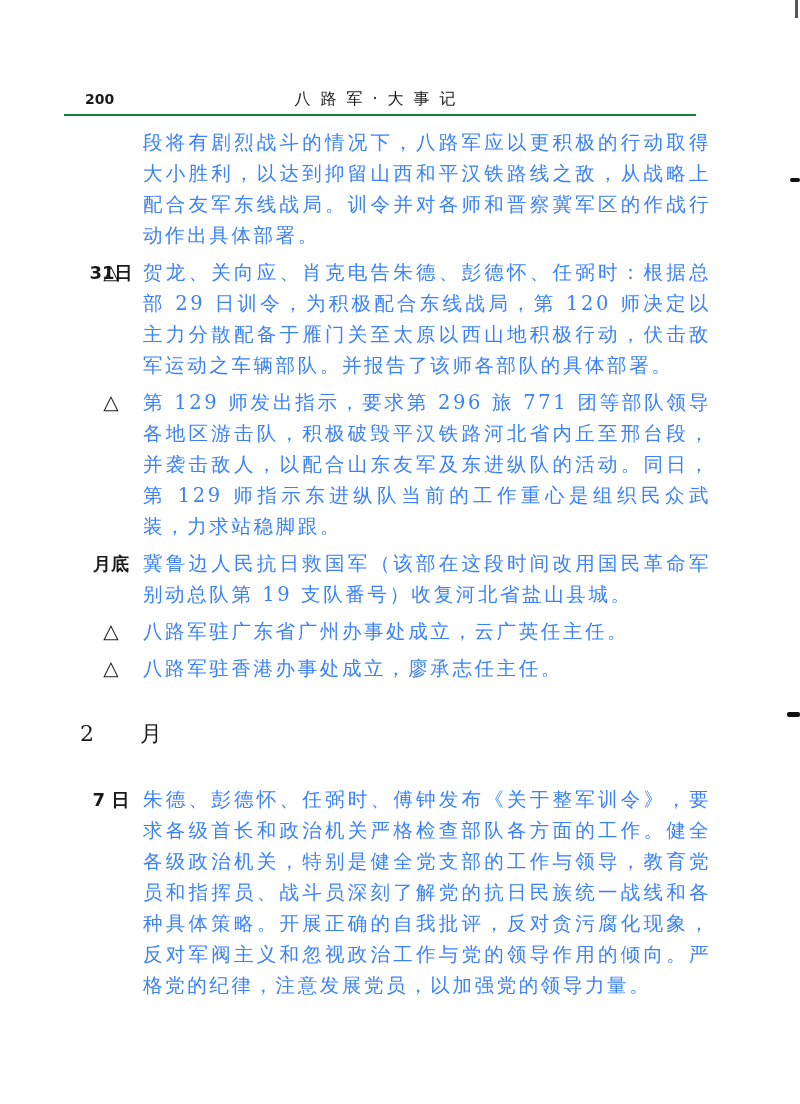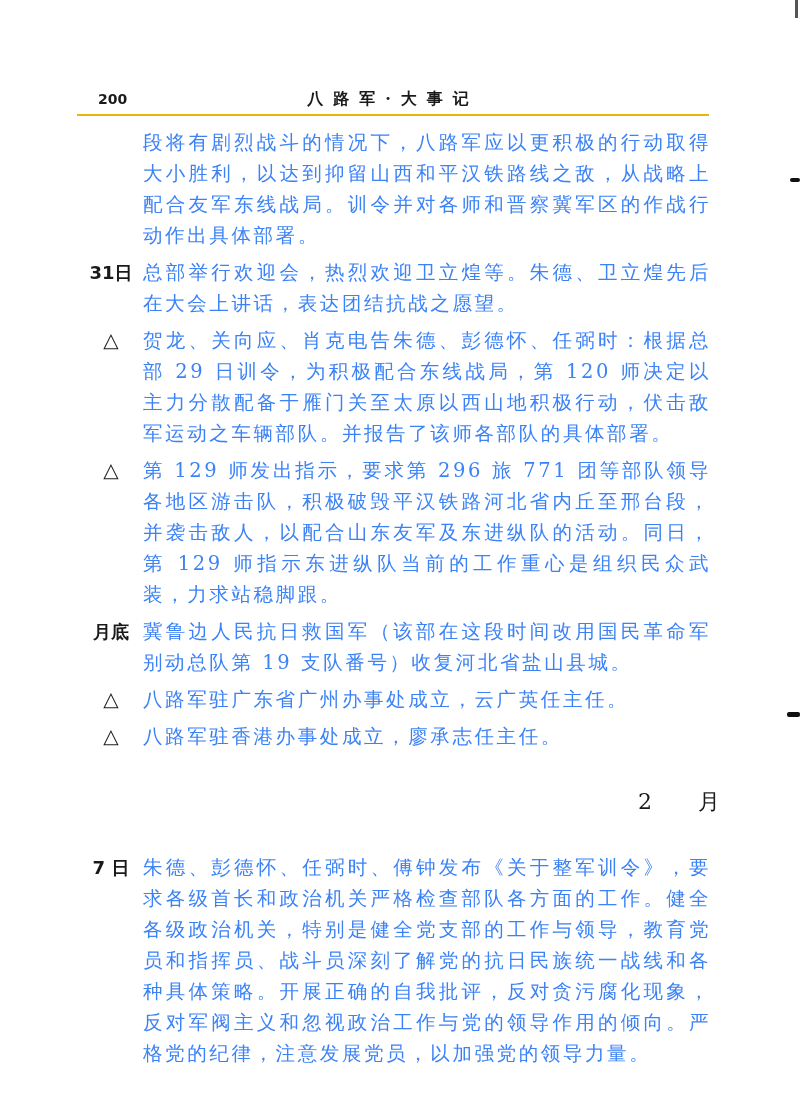--- a/index.html
+++ b/index.html
@@ -1,35 +1,35 @@
 <!DOCTYPE html>
 <html><head>
 <meta charset="utf-8">
 <style>
   html, body { margin: 0; padding: 0; }
   body {
     width: 800px; height: 1104px; background: #ffffff; position: relative; overflow: hidden;
     font-family: "DejaVu Serif", "Liberation Serif", serif; color: #1a1a1a;
   }
-  .page-header { position: absolute; left: 77px; top: 88px; width: 632px; height: 26px; border-bottom: 2px solid #eab308; }
+  .page-header { position: absolute; left: 64px; top: 88px; width: 632px; height: 26px; border-bottom: 2px solid #15803d; }
   .page-number { position: absolute; left: 21px; top: 3px; font-family: "DejaVu Sans", "Liberation Sans", sans-serif; font-size: 14px; font-weight: bold; }
-  .running-title { position: absolute; left: 0; right: 0; top: 1px; text-align: center; font-size: 16px; font-weight: bold; letter-spacing: 10px; }
+  .running-title { position: absolute; left: 0; right: 0; top: 1px; text-align: center; font-size: 16px; font-weight: normal; letter-spacing: 10px; }
   .content { position: absolute; left: 80px; top: 127px; width: 640px; }
   .entry { position: relative; margin-bottom: 6px; }
   .entry .label {
     position: absolute; left: 0; top: 0; width: 62px;
     font-family: "DejaVu Sans", "Liberation Sans", sans-serif; font-size: 18px; font-weight: bold; line-height: 31px; text-align: center;
   }
   .entry .label.triangle { font-weight: normal; font-size: 20px; }
   .entry .text {
     margin-left: 63px; width: 568px; font-size: 19.5px; line-height: 31px; letter-spacing: 2.6px;
     text-align: justify; color: #3b82f6;
   }
   .month-heading {
-    position: relative; text-align: right; height: 92px; line-height: 88px; font-size: 22px;
+    position: relative; text-align: left; height: 92px; line-height: 88px; font-size: 22px;
     margin-top: 4px; margin-bottom: 2px;
   }
   .month-heading span { display: inline-block; }
   .month-heading .gap { width: 46px; }
   .margin-mark { position: absolute; background: #111; }
 </style>
 </head>
 <body>
 
 <div class="page-header">
@@ -38,21 +38,20 @@
 </div>
 
 <div class="content">
 
   <div class="entry">
     <div class="text">段将有剧烈战斗的情况下，八路军应以更积极的行动取得大小胜利，以达到抑留山西和平汉铁路线之敌，从战略上配合友军东线战局。训令并对各师和晋察冀军区的作战行动作出具体部署。</div>
   </div>
 
   <div class="entry">
     <div class="label">31日</div>
-    <div class="text">总部举行欢迎会，热烈欢迎卫立煌等。朱德、卫立煌先后在大会上讲话，表达团结抗战之愿望。</div>
   </div>
 
   <div class="entry">
     <div class="label triangle">△</div>
     <div class="text">贺龙、关向应、肖克电告朱德、彭德怀、任弼时：根据总部 29 日训令，为积极配合东线战局，第 120 师决定以主力分散配备于雁门关至太原以西山地积极行动，伏击敌军运动之车辆部队。并报告了该师各部队的具体部署。</div>
   </div>
 
   <div class="entry">
     <div class="label triangle">△</div>
     <div class="text">第 129 师发出指示，要求第 296 旅 771 团等部队领导各地区游击队，积极破毁平汉铁路河北省内丘至邢台段，并袭击敌人，以配合山东友军及东进纵队的活动。同日，第 129 师指示东进纵队当前的工作重心是组织民众武装，力求站稳脚跟。</div>

